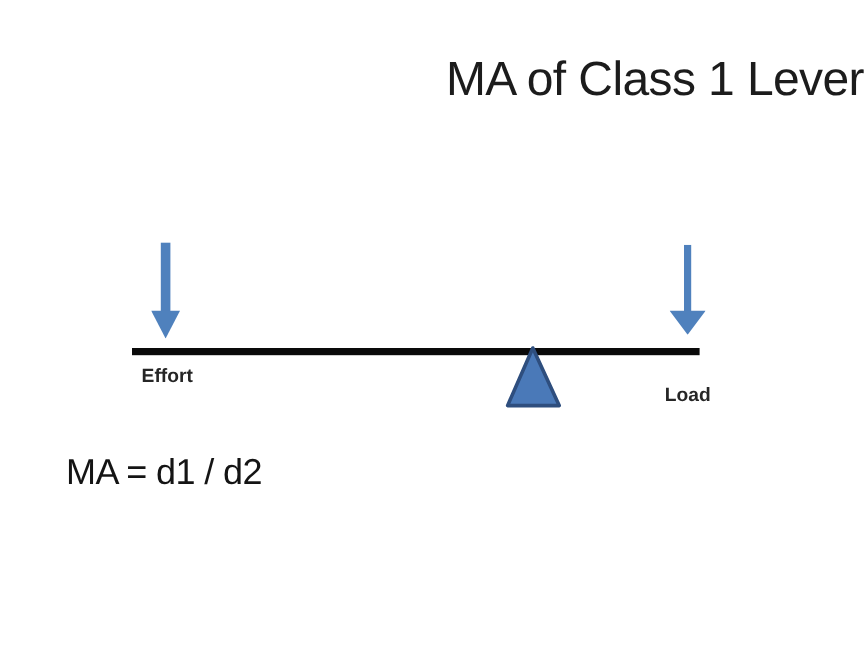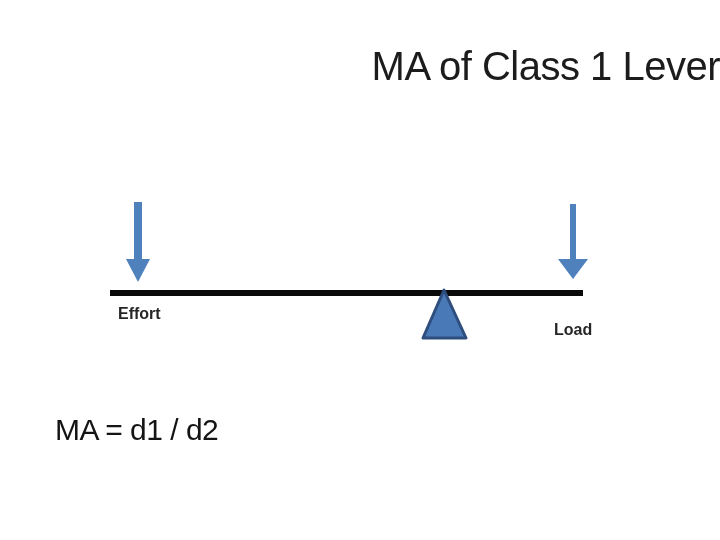--- a/index.html
+++ b/index.html
@@ -59,21 +59,20 @@
   .lbl-effort { left: 118px; top: 305px; }
   .lbl-load   { left: 554px; top: 305px; margin-top: 16px; }
   .formula {
     position: absolute;
     left: 55px;
     top: 377px;
     font-size: 30px;
     letter-spacing: -0.5px;
     color: #141414;
     white-space: nowrap;
-    margin-top: 36px;
   }
 </style>
 </head>
 <body>
 
 <div class="slide">
 
   <div class="title">MA of Class 1 Lever</div>
 
   <svg class="arrow-left" width="24" height="80" viewBox="0 0 24 80">

